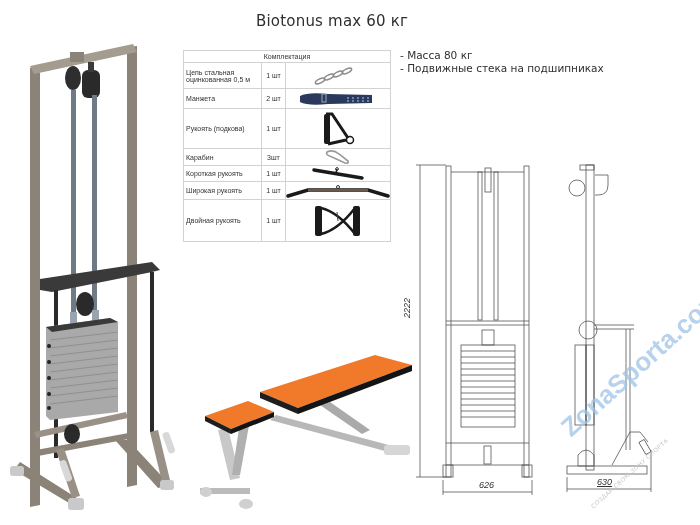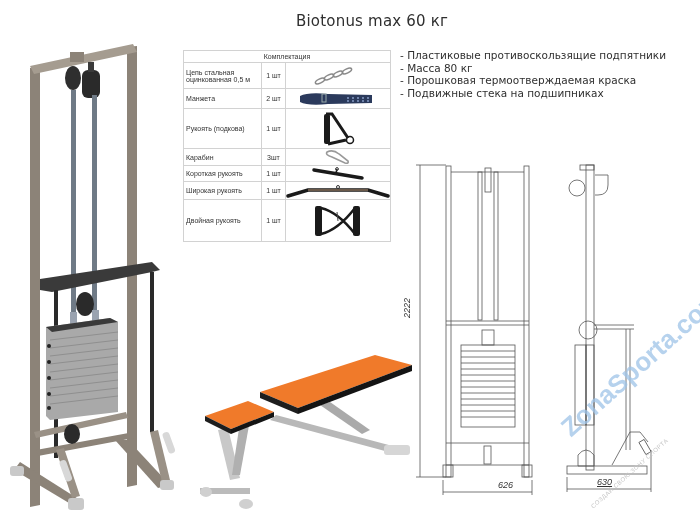--- a/index.html
+++ b/index.html
@@ -1,17 +1,17 @@
 <!DOCTYPE html>
 <html><head>
 <meta charset="utf-8">
 <style>
   html, body { margin:0; padding:0; background:#ffffff; }
   body { width:700px; height:525px; position:relative; overflow:hidden; font-family:"DejaVu Sans", sans-serif; color:#2b2b2b; }
-  .title { position:absolute; left:256px; top:12px; font-size:15px; color:#2f2f2f; letter-spacing:0.2px;margin-left:40px; }
+  .title { position:absolute; left:256px; top:12px; font-size:15px; color:#2f2f2f; letter-spacing:0.2px; }
   
   .kit { position:absolute; left:183px; top:50px; width:208px; border-collapse:collapse; font-family:"Liberation Sans", sans-serif; font-size:7px; color:#333; }
   .kit td, .kit th { border:1px solid #d2d2d2; padding:0 2px; vertical-align:middle; }
   .kit th { font-weight:normal; height:11px; text-align:center; font-size:7px; }
   .kit td.name { width:77px; text-align:left; }
   .kit td.qty { width:20px; text-align:center; }
   .kit td.img { width:103px; text-align:center; padding:0; }
   .kit td.img svg { display:block; margin:0 auto; }
   
   .specs { position:absolute; left:400px; top:49px; font-size:10.5px; line-height:12.6px; color:#2f2f2f; margin:0; padding:0; list-style:none; }
@@ -120,23 +120,21 @@
             <rect x="42" y="4" width="7" height="30" rx="2" fill="#1a1a1a"></rect>
             <path d="M10 6 Q27 10 44 32 M10 32 Q27 28 44 6" stroke="#1a1a1a" stroke-width="2.5" fill="none"></path>
             <path d="M27 19 L26 10" stroke="#444" stroke-width="1"></path>
           </svg>
         </td>
   </tr>
 </tbody>
   </table>
 
 <ul class="specs">
-  <li>- Пластиковые противоскользящие подпятники</li>
   <li>- Масса 80 кг</li>
-  <li>- Порошковая термоотверждаемая краска</li>
   <li>- Подвижные стека на подшипниках</li>
 </ul>
 
 <svg class="draw" width="200" height="520" viewBox="0 0 200 520">
 
   <polygon points="30,68 40,66 40,505 30,507" fill="#8c8378"></polygon>
   <polygon points="127,47 137,46 137,485 127,487" fill="#8c8378"></polygon>
 
   <polygon points="30,66 133,44 137,52 34,74" fill="#a59c90"></polygon>
   <rect x="70" y="52" width="14" height="10" fill="#8c8378"></rect>
@@ -269,17 +267,17 @@
     <path d="M612 465 L630 432 L640 432 L648 442"></path>
     <rect x="642" y="440" width="6" height="14" transform="rotate(-30 645 447)"></rect>
 
     <line x1="567" y1="477" x2="567" y2="492"></line>
     <line x1="651" y1="450" x2="651" y2="492"></line>
     <line x1="567" y1="489" x2="651" y2="489"></line>
   </g>
 </svg>
 
 <div class="dim" style="left:402px; top:318px; transform:rotate(-90deg); transform-origin:left top;">2222</div>
-<div class="dim" style="left:479px; top:480px;margin-left:19px;">626</div>
+<div class="dim" style="left:479px; top:480px;">626</div>
 <div class="dim" style="left:597px; top:477px;text-decoration:underline;">630</div>
 
 <div class="wm">ZonaSporta.com</div>
 <div class="wm-sub">СОЗДАЙ СВОЮ ЗОНУ СПОРТА</div>
 
 </body></html>

